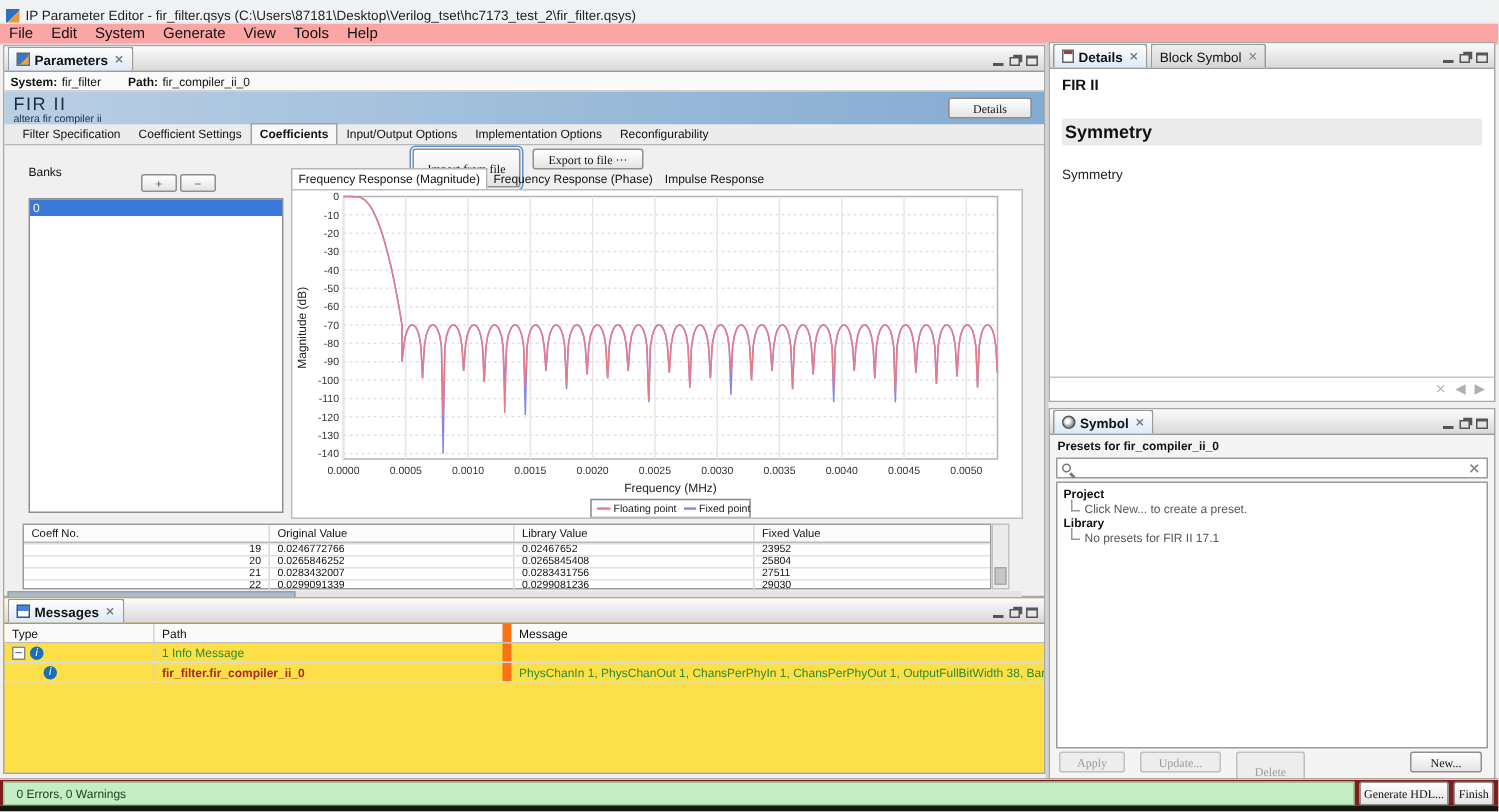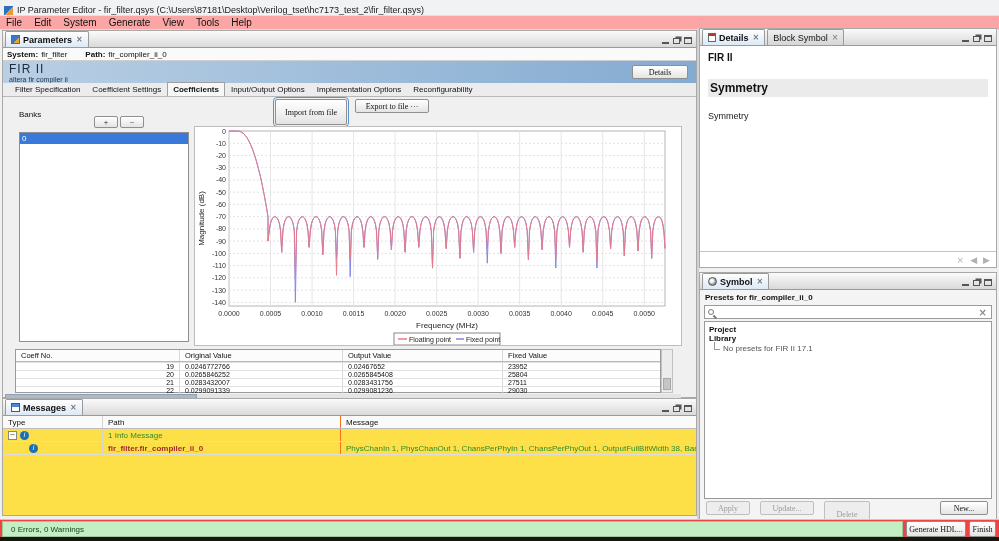--- a/index.html
+++ b/index.html
@@ -71,29 +71,29 @@
   #params-hscroll { left:2px; top:297px; width:676px; height:5px; background:#e4e4e4; }
   #params-hthumb { position:absolute; left:0; top:0; width:192px; height:5px; background:#aeb9c6; border:1px solid #8fa0b4; }
 
   
   #messages-panel { left:2px; top:398px; width:695px; height:118px; border:1px solid #a8a8a8; background:#fde047; }
   .msg-icon { width:9px; height:9px; margin-right:3px; background:linear-gradient(#4a86d8 45%,#fff 45%); border:1px solid #35598c; }
   #msg-table { position:absolute; left:0; top:17px; width:693px; }
   .mrow { display:flex; height:13px; border-bottom:1px solid #dcdcdc; font-size:8px; align-items:center; }
   .mrow.head { background:#fafafa; border-bottom:1px solid #bdbdbd; }
   .mc0 { width:100px; padding-left:5px; display:flex; align-items:center; border-right:1px solid #d4d4d4; height:100%; }
-  .mc1 { width:238px; padding-left:5px; border-right:1px solid #f97316; height:100%; display:flex; align-items:center; white-space:nowrap; overflow:hidden;}
+  .mc1 { width:238px; padding-left:5px; border-right:6px solid #f97316; height:100%; display:flex; align-items:center; white-space:nowrap; overflow:hidden;}
   .mc2 { flex:1; padding-left:5px; height:100%; display:flex; align-items:center; white-space:nowrap; overflow:hidden; }
   .expander { width:9px; height:9px; border:1px solid #888; font-size:7px; line-height:7px; text-align:center; color:#444; margin-right:3px; background:#fff; font-family:"DejaVu Sans",sans-serif;}
   .info-icon { width:9px; height:9px; border-radius:50%; background:#1a6fba; color:#fff; font-size:7px; line-height:9px; text-align:center; font-family:"DejaVu Sans",sans-serif; font-style:italic; flex:none;}
   .green { color:#2e8b2e; }
   .maroon { color:#a52a2a; font-weight:bold; }
 
   
-  #statusbar { left:0; top:519px; width:999px; height:18px; background:#ef4444; border-top:1px solid #c9c9c9;}
+  #statusbar { left:0; top:519px; width:999px; height:18px; background:#7f1d1d; border-top:1px solid #c9c9c9;}
   #status-green { position:absolute; left:2px; top:1px; width:901px; height:16px; background:#c4eec4; border:1px solid #9cc89c; display:flex; align-items:center; padding-left:8px; font-size:8px; color:#1d421d; }
   #gen-hdl-btn { position:absolute; left:906px; top:1px; width:60px; height:16px; }
   #finish-btn { position:absolute; left:969px; top:1px; width:27px; height:16px; }
   #bottomstrip { left:0; top:537px; width:999px; height:4px; background:#17160f; }
 
   
   #details-panel { left:699px; top:28px; width:298px; height:240px; border:1px solid #a8a8a8; background:#fff; }
   .doc-icon { width:8px; height:9px; border:1px solid #666; background:#fff; margin-right:3px; box-shadow:inset 0 2px 0 #b8332c; }
   #details-body { position:absolute; left:0; top:17px; width:296px; height:205px; background:#fff; padding:6px 8px; }
   #details-title { font-size:10px; font-weight:bold; }
@@ -180,20 +180,25 @@
     <span id="import-btn" class="btn abs">Import from file</span>
     <span id="export-btn" class="btn abs">Export to file ···</span>
 
     <div id="banks-label" class="abs">Banks</div>
     <span id="bank-add" class="btn abs">+</span>
     <span id="bank-del" class="btn abs">−</span>
     <div id="banks-list" class="abs">
       <div class="bank-item sel">0</div>
     </div>
 
+    <div id="chart-tabs" class="abs">
+      <span class="ctab active">Frequency Response (Magnitude)</span>
+      <span class="ctab">Frequency Response (Phase)</span>
+      <span class="ctab">Impulse Response</span>
+    </div>
 
     <div id="chart-panel" class="abs">
       <svg id="freq-chart" width="486" height="218">
           <rect x="34" y="4" width="436" height="175" fill="#ffffff" stroke="#b4b4b4"></rect>
           <text x="31" y="6.5" font-size="7" text-anchor="end" fill="#333">0</text>
           <line x1="34" y1="16.23776223776224" x2="470" y2="16.23776223776224" stroke="#e2e2e2" stroke-dasharray="2,2"></line>
           <text x="31" y="18.73776223776224" font-size="7" text-anchor="end" fill="#333">-10</text>
           <line x1="34" y1="28.475524475524477" x2="470" y2="28.475524475524477" stroke="#e2e2e2" stroke-dasharray="2,2"></line>
           <text x="31" y="30.975524475524477" font-size="7" text-anchor="end" fill="#333">-20</text>
           <line x1="34" y1="40.71328671328671" x2="470" y2="40.71328671328671" stroke="#e2e2e2" stroke-dasharray="2,2"></line>
@@ -251,21 +256,21 @@
           <text x="214" y="214.5" font-size="7" fill="#222">Floating point</text>
           <line x1="261" y1="212" x2="269" y2="212" stroke="#8585e8" stroke-width="1.5"></line>
           <text x="271" y="214.5" font-size="7" fill="#222">Fixed point</text>
         </svg>
     </div>
 
     <div id="coeff-table" class="abs">
       <div class="crow head">
         <div class="ccell c0">Coeff No.</div>
         <div class="ccell c1">Original Value</div>
-        <div class="ccell c2">Output Value</div>
+        <div class="ccell c2">Library Value</div>
         <div class="ccell c3">Fixed Value</div>
       </div>
       <div class="crow">
         <div class="ccell c0">19</div>
         <div class="ccell c1">0.0246772766</div>
         <div class="ccell c2">0.02467652</div>
         <div class="ccell c3">23952</div>
       </div>
       <div class="crow">
         <div class="ccell c0">20</div>
@@ -377,20 +382,21 @@
     </div>
   </div>
   <div id="presets-for">Presets for fir_compiler_ii_0</div>
   <div id="preset-search">
     <span class="search-glass"></span>
     <input type="text" style="">
     <span class="clear-x">×</span>
   </div>
   <div id="preset-tree">
     <div class="tree-root">Project</div>
+    <div class="tree-child">Click New... to create a preset.</div>
     <div class="tree-root">Library</div>
     <div class="tree-child">No presets for FIR II 17.1</div>
   </div>
   <div id="preset-buttons">
     <span id="apply-btn" class="btn disabled">Apply</span>
     <span id="update-btn" class="btn disabled">Update...</span>
     <span id="delete-btn" class="btn disabled">Delete</span>
     <span id="new-btn" class="btn">New...</span>
   </div>
 </div>

